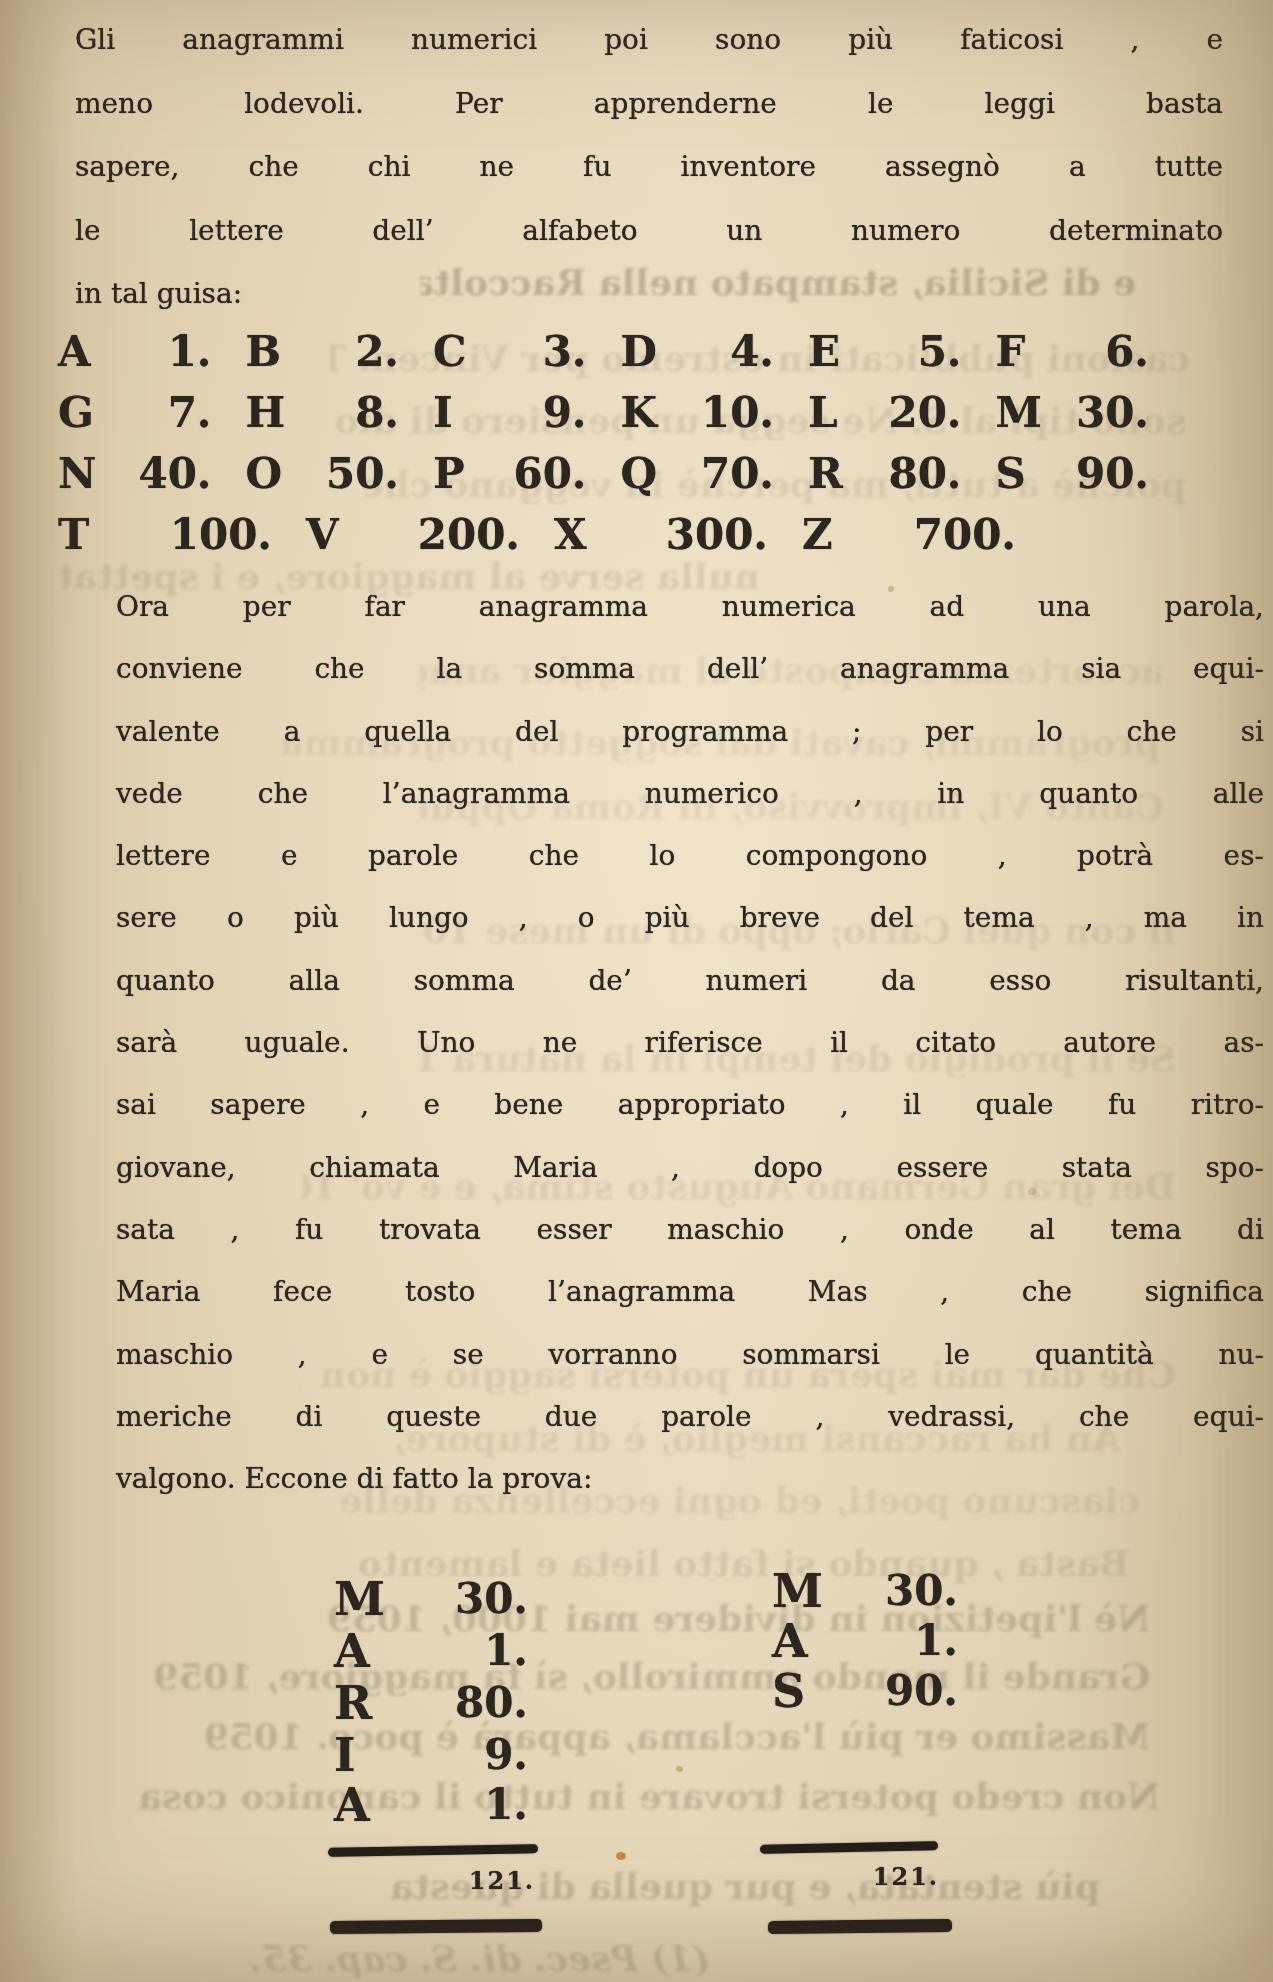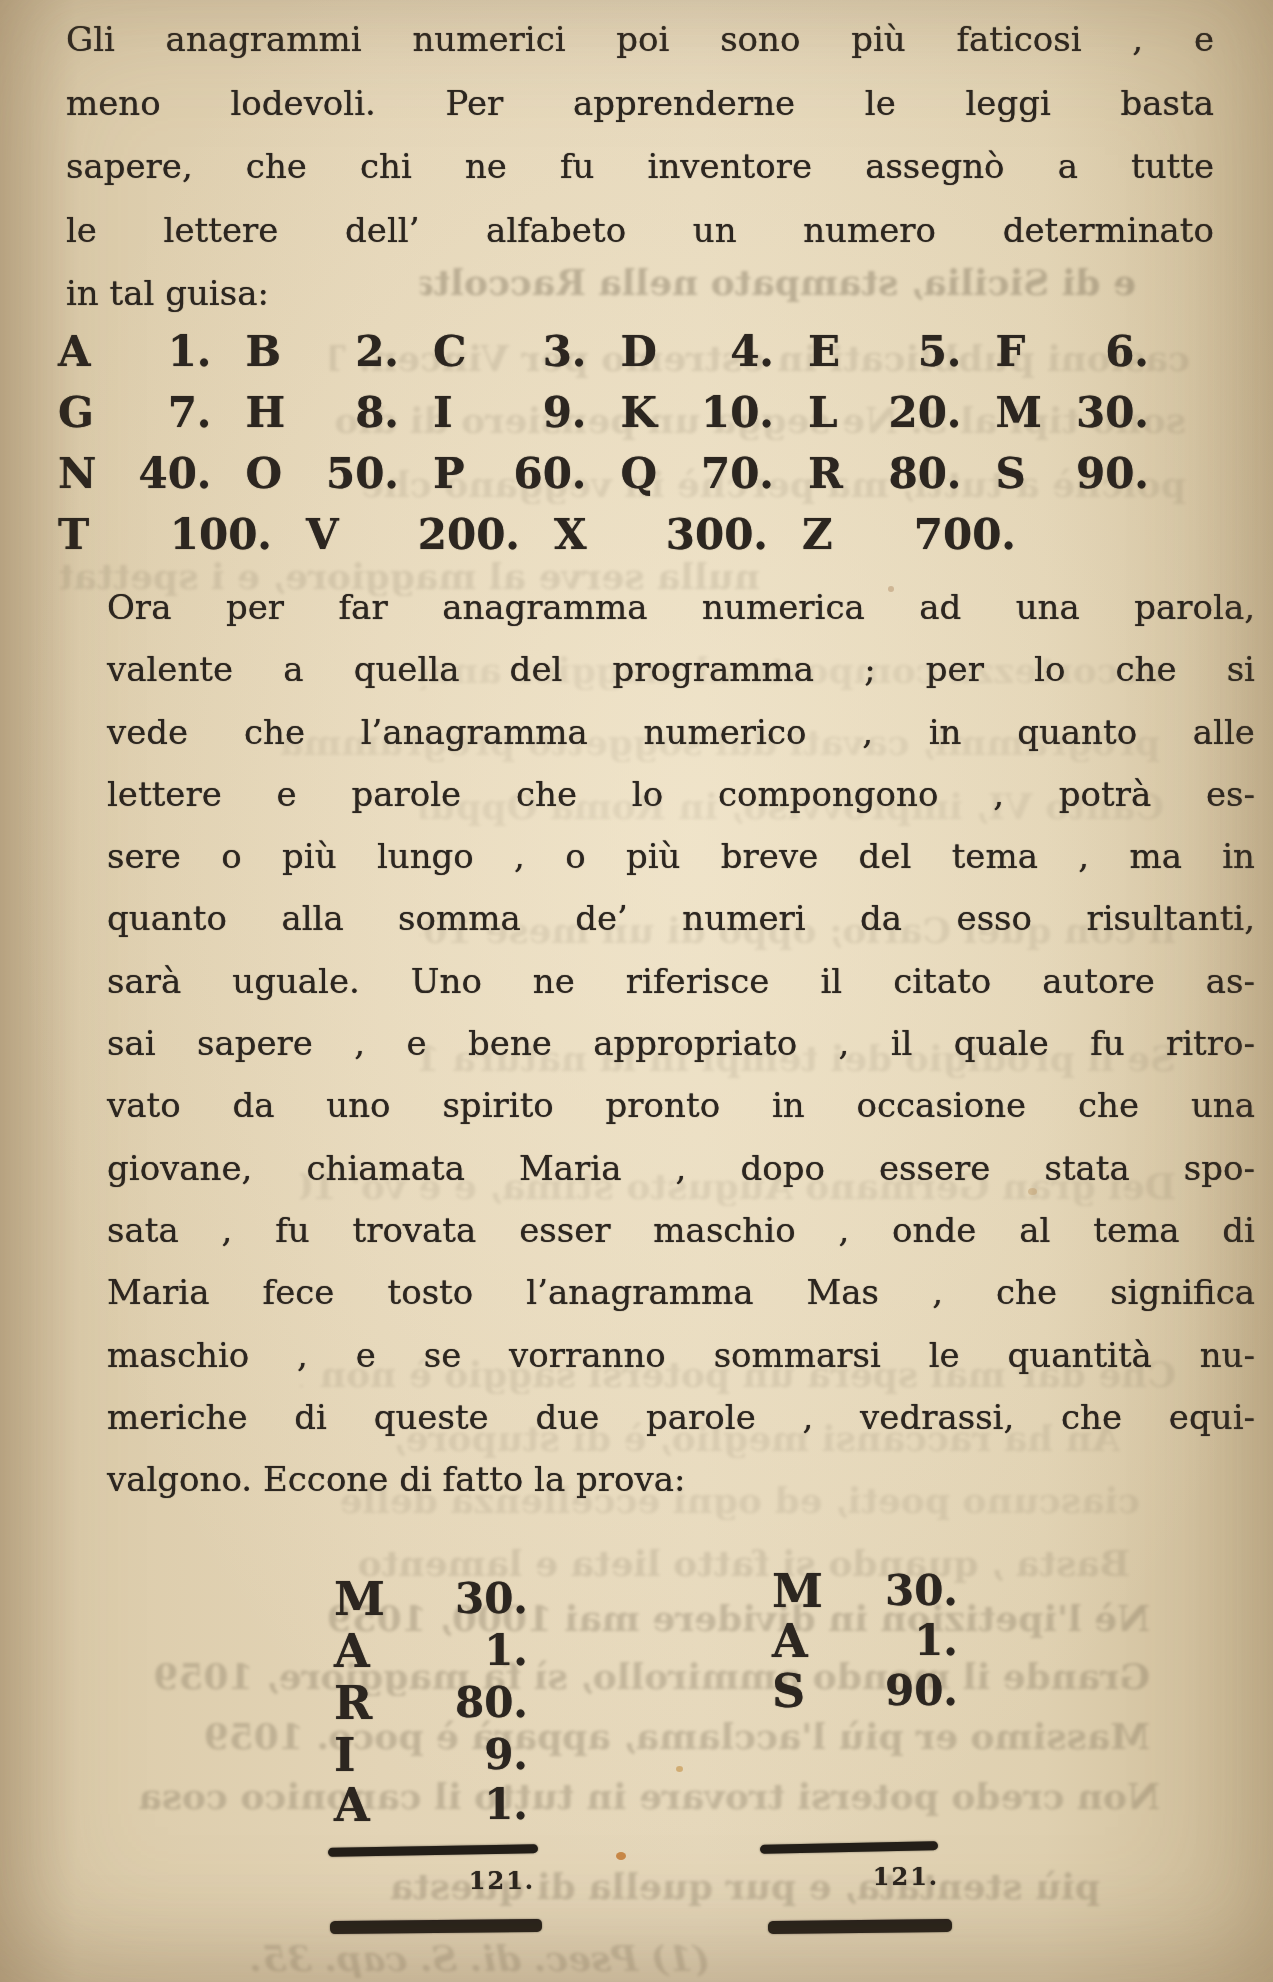--- a/index.html
+++ b/index.html
@@ -7,21 +7,21 @@
        font-family:"DejaVu Serif","Liberation Serif",serif;}
   #page{position:absolute;inset:0;
     background:
       radial-gradient(ellipse 900px 1400px at 54% 42%, rgba(248,238,214,.55), rgba(248,238,214,0) 75%),
       linear-gradient(90deg,#c9b694 0%, #dcccab 6%, #e3d4b6 30%, #e5d7ba 55%, #dfd0b0 82%, #cdbb97 100%),
       #d9c8a8;
     color:#2c2620;}
   #page::after{content:"";position:absolute;inset:0;pointer-events:none;
     box-shadow:inset 0 0 140px rgba(120,95,60,.28), inset 0 -30px 80px rgba(120,95,60,.18);}
   
-  .para{position:absolute;left:66px;width:1148px;font-size:34px;
+  .para{position:absolute;left:75px;width:1148px;font-size:28px;
         text-shadow:0 0 1px rgba(44,38,30,.85);}
   .pline{text-align:justify;text-align-last:justify;white-space:normal;}
   .pline.lastline{text-align-last:left;}
   #para1{top:8px;}  #para1 .pline{height:63.5px;line-height:63.5px;}
   #para2{top:576px;margin-left:41px;} #para2 .pline{height:62.3px;line-height:62.3px;}
   .ital{}
   
   .trow{position:absolute;left:58px;width:1125px;display:flex;
         font-size:42px;font-weight:bold;line-height:44px;
         text-shadow:0 0 1px rgba(44,38,30,.8);}
@@ -204,28 +204,28 @@
         <span>300.</span>
       </div>
     <div class="tcell">
         <span>Z</span>
         <span>700.</span>
       </div>
   </div>
 
   <div class="para" id="para2">
     <div class="pline">Ora per far anagramma numerica ad una parola,</div>
+    <div class="pline">conviene che la somma dell’ anagramma sia equi-</div>
     <div class="pline">valente a quella del programma ; per lo che si</div>
     <div class="pline">vede che l’anagramma numerico , in quanto alle</div>
     <div class="pline">lettere e parole che lo compongono , potrà es-</div>
     <div class="pline">sere o più lungo , o più breve del tema , ma in</div>
     <div class="pline">quanto alla somma de’ numeri da esso risultanti,</div>
     <div class="pline">sarà uguale. Uno ne riferisce il citato autore as-</div>
     <div class="pline">sai sapere , e bene appropriato , il quale fu ritro-</div>
-    <div class="pline">vato da uno spirito pronto in occasione che una</div>
     <div class="pline">giovane, chiamata Maria , dopo essere stata spo-</div>
     <div class="pline">sata , fu trovata esser maschio , onde al tema di</div>
     <div class="pline">
       <span class="ital">Maria</span>
       <span>fece tosto l’anagramma</span>
       <span class="ital">Mas</span>
       <span>, che significa</span>
     </div>
     <div class="pline">maschio , e se vorranno sommarsi le quantità nu-</div>
     <div class="pline">meriche di queste due parole , vedrassi, che equi-</div>

